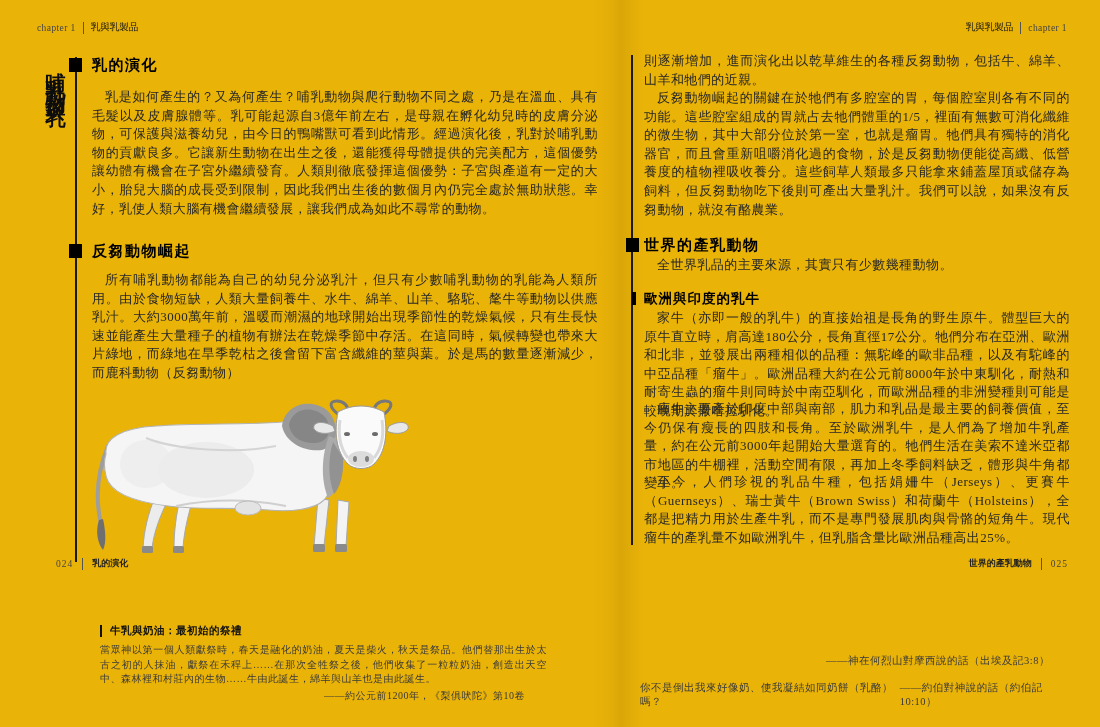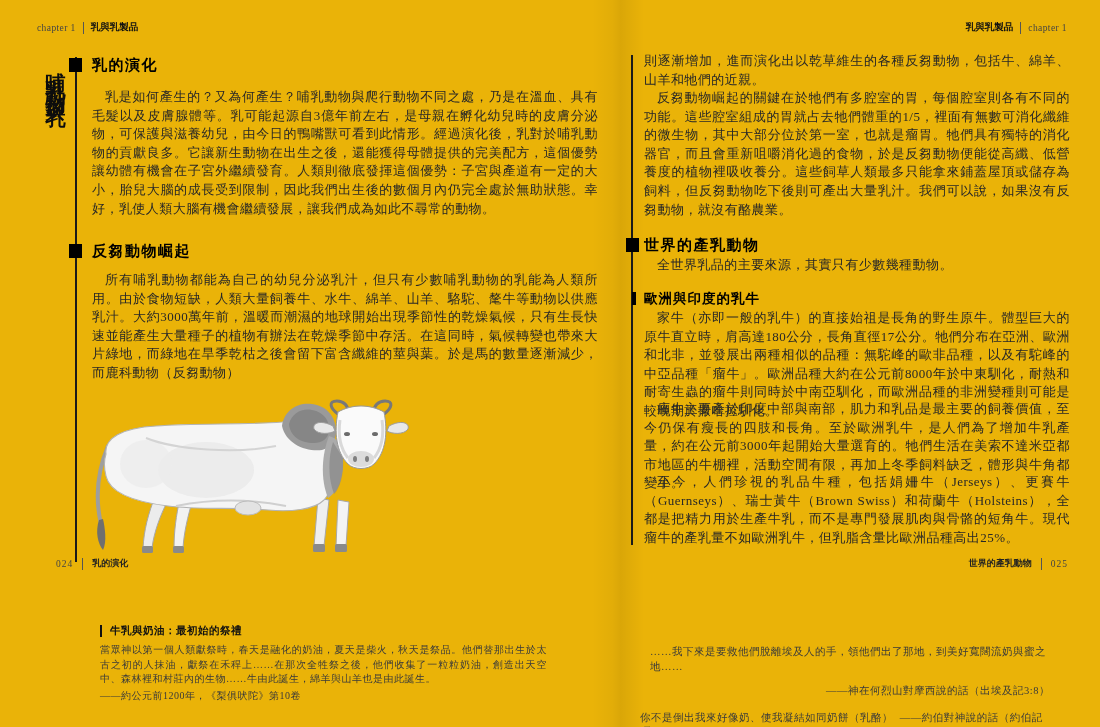--- a/index.html
+++ b/index.html
@@ -15,21 +15,21 @@
   }
   .gutter {
     position: absolute; left: 592px; top: 0; width: 52px; height: 100%;
     background: linear-gradient(90deg, rgba(0,0,0,0) 0%, rgba(0,0,0,0.035) 40%, rgba(0,0,0,0.07) 55%, rgba(0,0,0,0.0) 100%);
   }
   
   .running-head { position: absolute; top: 21px; display: flex; align-items: center; gap: 7px; font-size: 9.5px; color:#333; }
   .rh-left  { left: 37px; }
   .rh-right { right: 33px; }
   .rh-chapter { font-family: "Liberation Serif", serif; letter-spacing: .4px; color:#444; }
-  .rh-title { font-weight: bold; font-size: 9.5px; color:#111; font-family: "Liberation Sans", sans-serif; }
+  .rh-title { font-weight: normal; font-size: 9.5px; color:#111; font-family: "Liberation Sans", sans-serif; }
   .vbar { width: 1px; height: 12px; background: #555; }
   
   .sidebar-title {
     position: absolute; left: 43px; top: 57px;
     writing-mode: vertical-rl; text-orientation: upright;
     font-family: "Liberation Sans", sans-serif;
     font-weight: bold; font-size: 20px; letter-spacing: 7px; color: #0d0d0d;
   }
   .rule-v { position: absolute; width: 1.6px; background: #1a1a1a; }
   .rule-left  { left: 75px;  top: 57px; height: 505px; }
@@ -55,21 +55,21 @@
   .folio-left { left: 56px; }
   .folio-right { right: 32px; }
   .folio-num { font-family: "Liberation Serif", serif; letter-spacing: 1px; color:#444; }
   .folio-sec { font-weight: bold; font-size: 9px; font-family: "Liberation Sans", sans-serif; color:#222; }
   
   .quote-left { position: absolute; left: 86px; top: 624px; width: 447px; margin-left: 14px; }
   .q-title-row { display: flex; align-items: center; gap: 8px; margin-bottom: 5px; }
   .q-title-bar { width: 2px; height: 12px; background: #111; }
   .q-title { font-weight: bold; font-size: 10.5px; color:#111; letter-spacing: .5px; }
   .q-body { font-size: 10px; line-height: 14.5px; letter-spacing: .5px; text-align: justify; color:#3a3a3a; }
-  .q-attr { font-size: 10px; color:#3a3a3a; padding-right: 22px; margin-top: 2px; letter-spacing:.5px; }
+  .q-attr { font-size: 10px; color:#3a3a3a; text-align: right; padding-right: 22px; margin-top: 2px; letter-spacing:.5px; }
   .quotes-right { position: absolute; left: 640px; top: 644px; width: 430px; font-size: 10.5px; color:#3a3a3a; letter-spacing:.5px; }
   .qr-text { padding-left: 10px; line-height: 15px; }
   .qr-attr { text-align: right; padding-right: 20px; margin-top: 10px; }
   .qr-row2 { display: flex; justify-content: space-between; margin-top: 13px; }
   .cow-wrap { position: absolute; left: 86px; top: 398px; width: 330px; height: 158px; }
 </style>
 </head>
 <body>
 
 <div class="spread">
@@ -181,20 +181,19 @@
   <p class="para col-r indent" style="top:400px;">瘤牛主要產於印度中部與南部，肌力和乳品是最主要的飼養價值，至今仍保有瘦長的四肢和長角。至於歐洲乳牛，是人們為了增加牛乳產量，約在公元前3000年起開始大量選育的。牠們生活在美索不達米亞都市地區的牛棚裡，活動空間有限，再加上冬季飼料缺乏，體形與牛角都變小。</p>
   <p class="para col-r indent" style="top:473px;">至今，人們珍視的乳品牛種，包括娟姍牛（Jerseys）、更賽牛（Guernseys）、瑞士黃牛（Brown Swiss）和荷蘭牛（Holsteins），全都是把精力用於生產牛乳，而不是專門發展肌肉與骨骼的短角牛。現代瘤牛的產乳量不如歐洲乳牛，但乳脂含量比歐洲品種高出25%。</p>
 
   <div class="folio folio-right">
     <span class="folio-sec">世界的產乳動物</span>
     <span class="vbar"></span>
     <span class="folio-num">025</span>
   </div>
 
   <div class="quotes-right">
-    <div class="qr-text">……我下來是要救他們脫離埃及人的手，領他們出了那地，到美好寬闊流奶與蜜之地……</div>
     <div class="qr-attr">——神在何烈山對摩西說的話（出埃及記3:8）</div>
     <div class="qr-row2">
       <span>你不是倒出我來好像奶、使我凝結如同奶餅（乳酪）嗎？</span>
       <span>——約伯對神說的話（約伯記10:10）</span>
     </div>
   </div>
 </div>
 
 </body></html>

